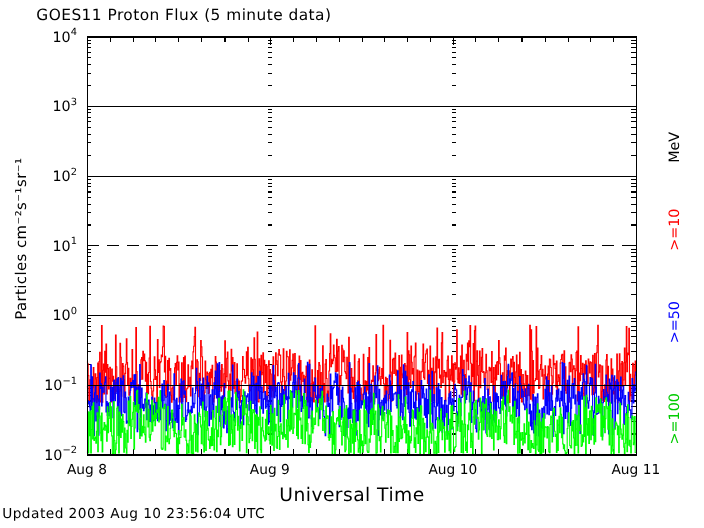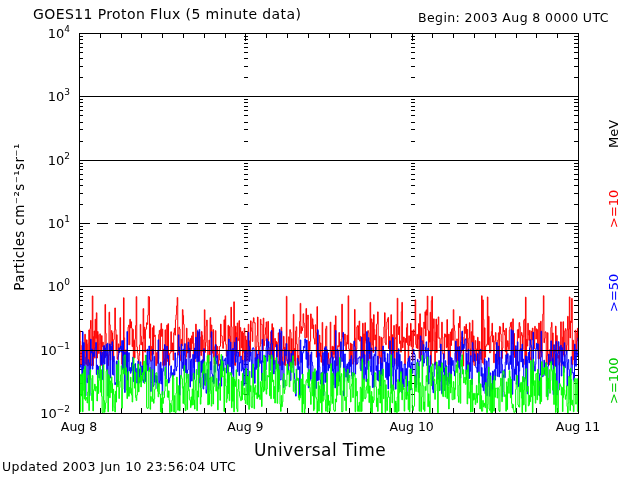--- a/index.html
+++ b/index.html
@@ -99,21 +99,20 @@
     fill: #000000;
   }
 </style>
 </head>
 <body>
 
 <div id="page">
 
   <div class="txt" id="chart-title">GOES11 Proton Flux (5 minute data)</div>
 
-  <div class="txt" id="begin-label">Begin: 2003 Aug 8 0000 UTC</div>
 
   <div id="ylabel-wrap">
     <span class="txt" id="ylabel-text">Particles cm⁻²s⁻¹sr⁻¹</span>
   </div>
 
   <svg id="plot-svg" width="640" height="480">
     <g id="grid-layer">
         <line x1="79" y1="350.5" x2="578" y2="350.5" stroke="#000" stroke-width="1" shape-rendering="crispEdges"></line>
         <line x1="79" y1="286.5" x2="578" y2="286.5" stroke="#000" stroke-width="1" shape-rendering="crispEdges"></line>
         <line x1="79" y1="160.5" x2="578" y2="160.5" stroke="#000" stroke-width="1" shape-rendering="crispEdges"></line>
@@ -418,16 +417,16 @@
       </g>
   </svg>
 
   <div class="txt" id="xlabel">Universal Time</div>
 
   <div class="legend-item" id="legend-mev">MeV</div>
   <div class="legend-item" id="legend-p10">&gt;=10</div>
   <div class="legend-item" id="legend-p50">&gt;=50</div>
   <div class="legend-item" id="legend-p100">&gt;=100</div>
 
-  <div class="txt" id="footer-left">Updated 2003 Jun 10 23:56:04 UTC</div>
+  <div class="txt" id="footer-left">Updated 2003 Aug 10 23:56:04 UTC</div>
 
 
 </div>
 
 </body></html>

